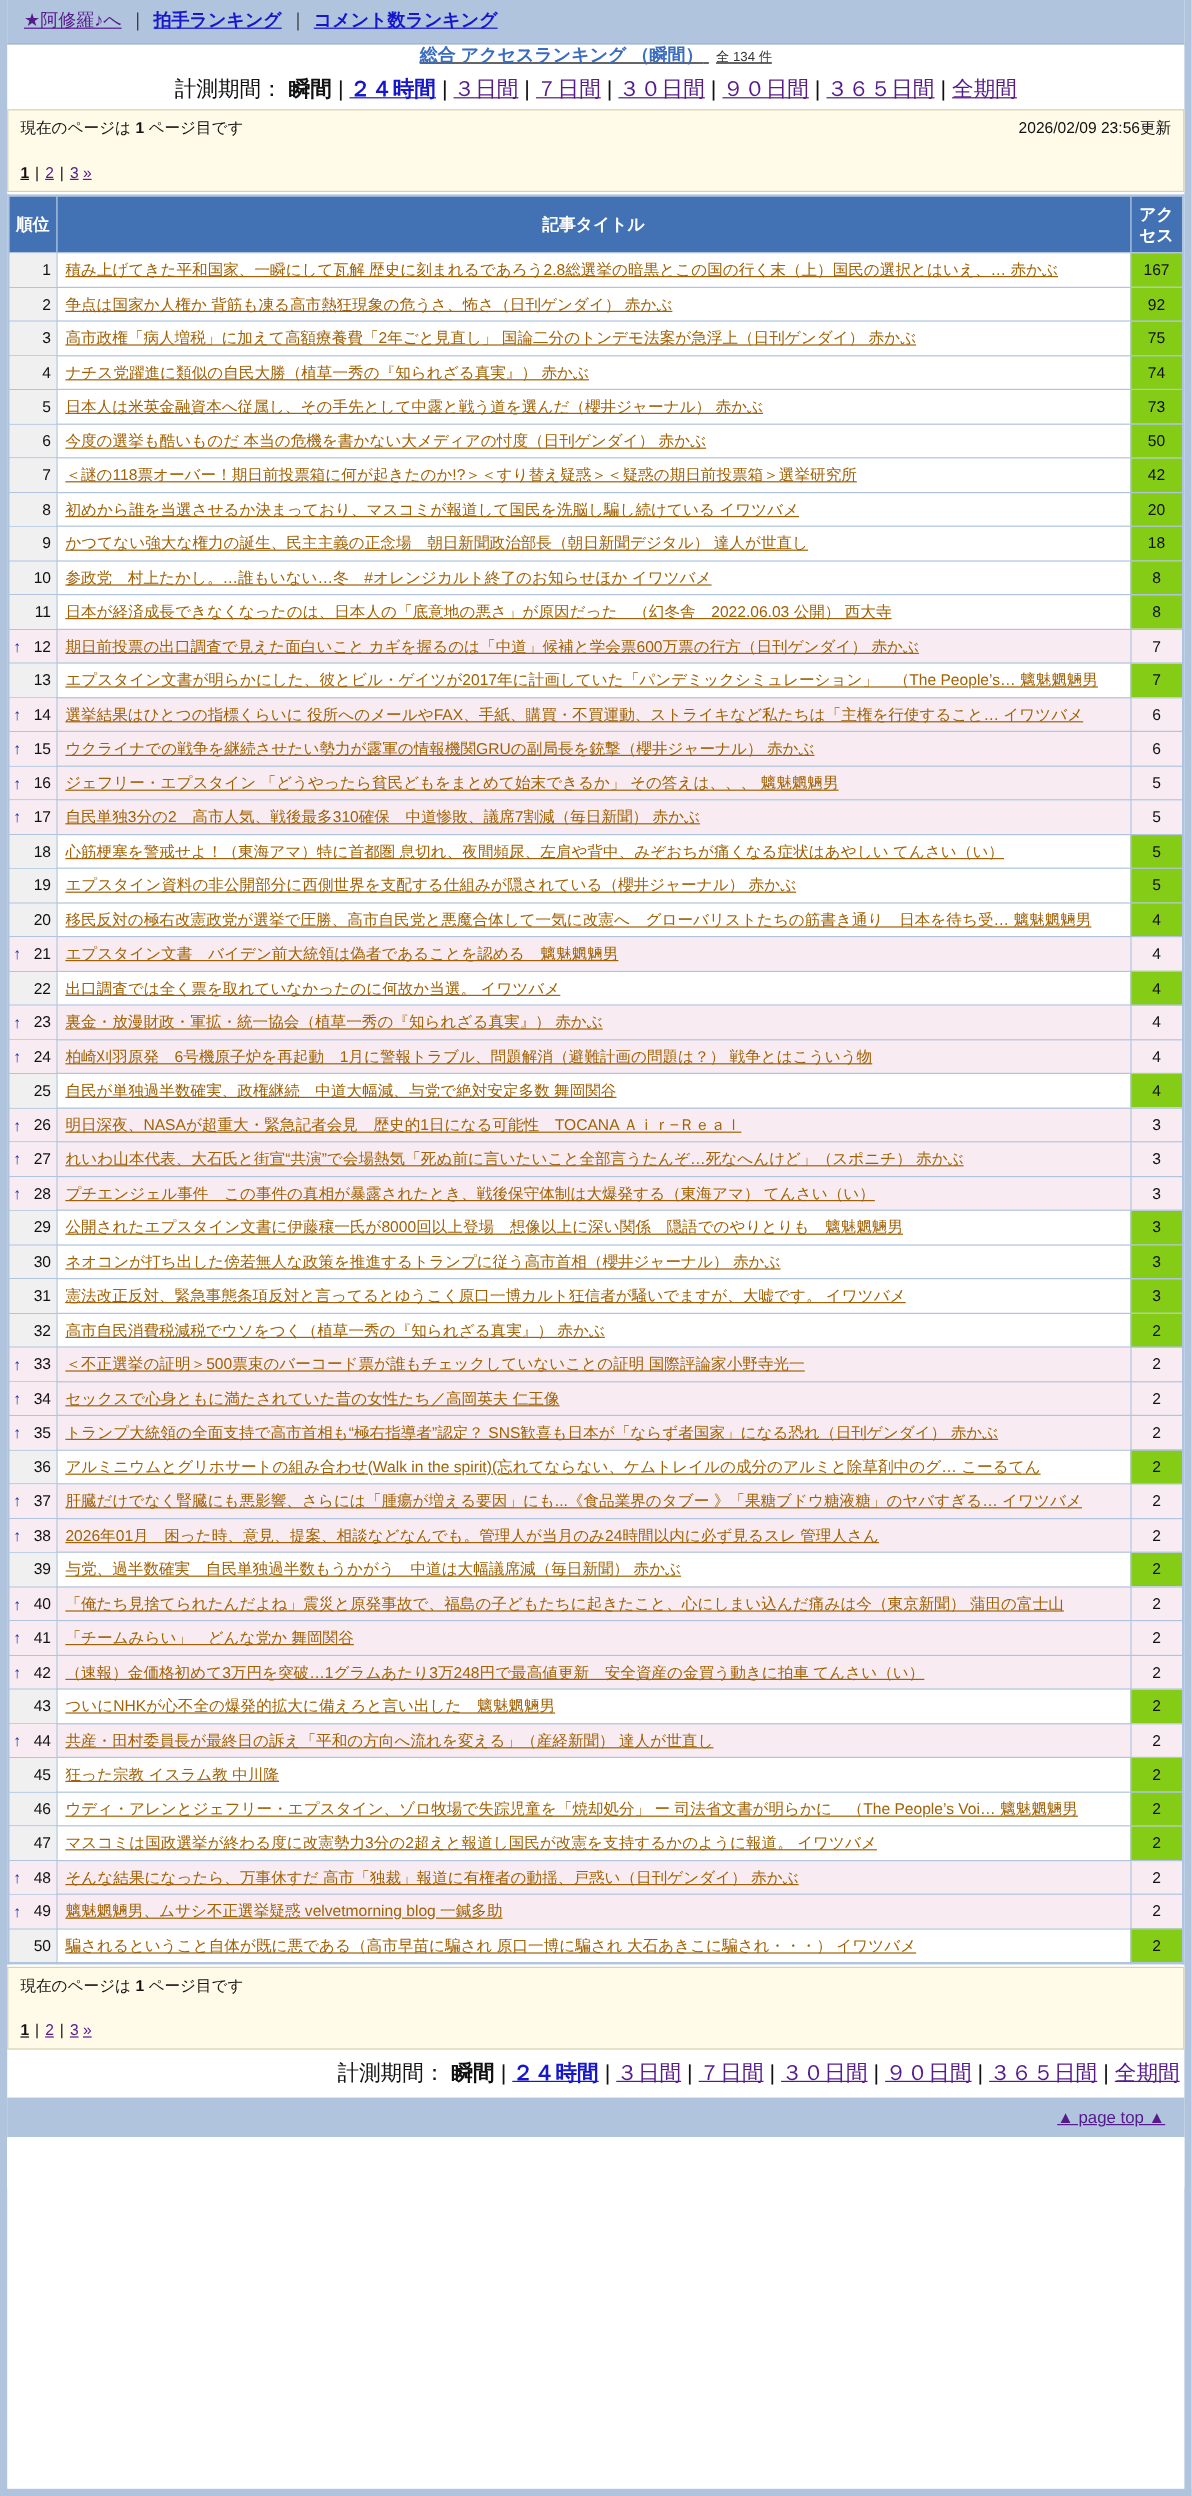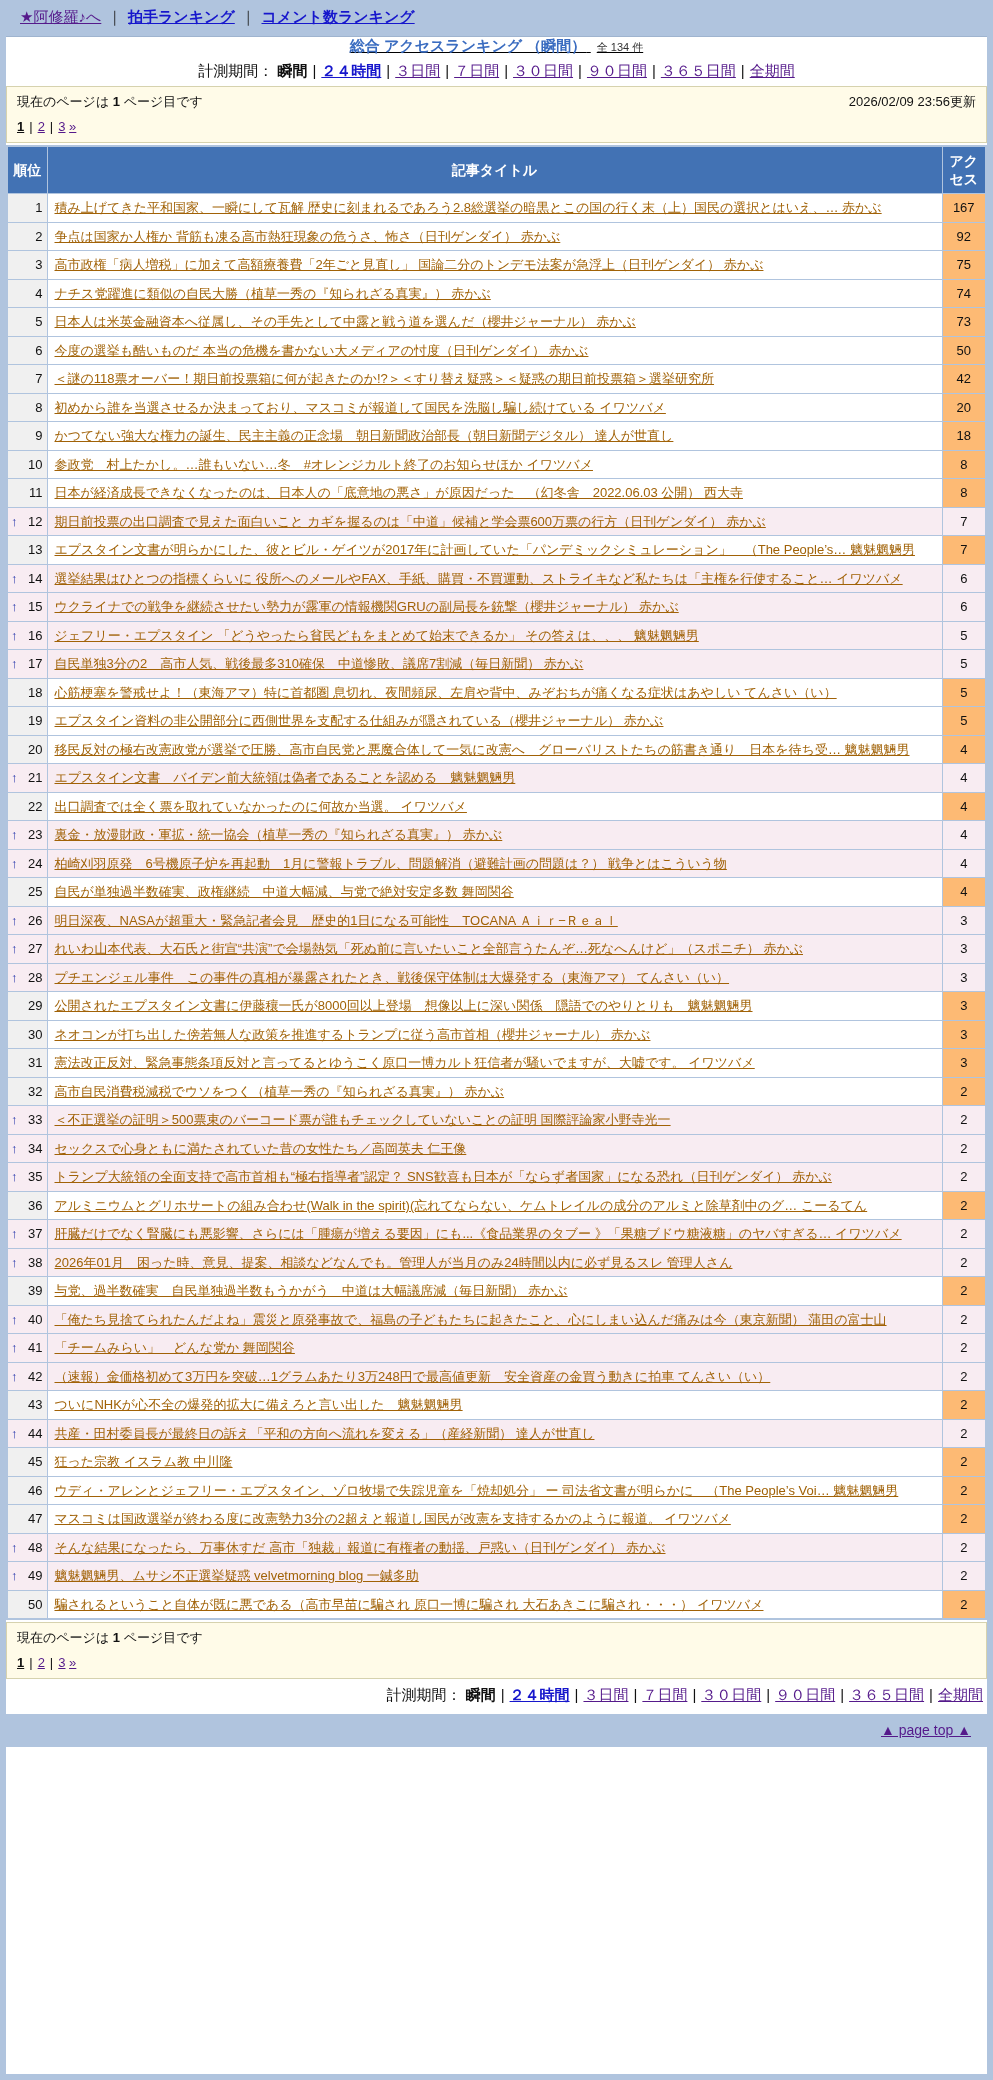--- a/index.html
+++ b/index.html
@@ -15,44 +15,44 @@
 
   
   .navbar { background:#b0c4de; padding:8px 12px 9px 14px; font-size:15px; color:#222; border-bottom:1px solid #9fb4cf; }
   .navbar .sep { color:#222; margin:0 6px; }
 
   
   .category { font-size:11px; font-weight:bold; color:#222; padding:6px 2px 0 2px; }
   .title-line { text-align:center; margin-top:0;text-decoration:underline; }
   .title-main { color:#3a6cc0; font-weight:bold; font-size:15px; }
   .title-count { color:#333; font-size:11px; margin-left:6px; }
-  .period-line { font-size:15px; color:#111; margin:6px 0 5px; }
+  .period-line { font-size:18px; color:#111; margin:6px 0 5px; }
   .period-top { text-align:center; }
   .period-bottom { text-align:right; padding-right:4px; margin:7px 0 9px; }
   .period-line .cur { font-weight:bold; }
   .period-line .psep { margin:0 5px; color:#111; }
 
   
   .info-box { background:#fffbe8; border:1px solid #d6d2ae; padding:6px 10px 8px 10px; font-size:13px; color:#111; }
   .info-line1 { display:flex; justify-content:space-between; align-items:baseline; }
   .info-line1 b { font-weight:bold; }
-  .pager { margin-top:8px; }
+  .pager { margin-top:20px; }
   .pager .cur { font-weight:bold; text-decoration:underline; color:#111; }
   .pager .psep { margin:0 5px; }
 
   
   table.rank { width:100%; border-collapse:collapse; border:2px solid #b0c4de; margin-top:2px; table-layout:fixed; }
   table.rank th, table.rank td { border:1px solid #b0c4de; }
   th.h { background:#4272b4; color:#ffffff; font-weight:bold; font-size:14px; text-align:center; padding:5px 2px; line-height:1.3; }
   col.c-rank  { width:40px; }
   col.c-access{ width:44px; }
   td { font-size:13px; line-height:1.5; vertical-align:middle; }
   td.c-rank { text-align:right; padding:3px 4px 3px 2px; background:#f0f0f0; color:#111; position:relative; }
   td.c-title { padding:4px 7px; background:#ffffff; word-break:break-all; }
-  td.c-access { text-align:center; background:#fdba74; color:#111; padding:3px 2px; }
+  td.c-access { text-align:center; background:#84cc16; color:#111; padding:3px 2px; }
   tr.up td.c-rank, tr.up td.c-title, tr.up td.c-access { background:#f8ecf2; }
   .arrow { position:absolute; left:3px; top:50%; transform:translateY(-50%); color:#2233aa; font-weight:bold; font-size:13px; }
   a.article { color:#a16207; }
 
   
   .footer-bar { background:#b0c4de; margin-top:2px; padding:8px 16px 9px 0; text-align:right; font-size:14px; }
   .spacer-bottom { height:42px; background:#ffffff; }
 </style>
 </head>
 <body>

